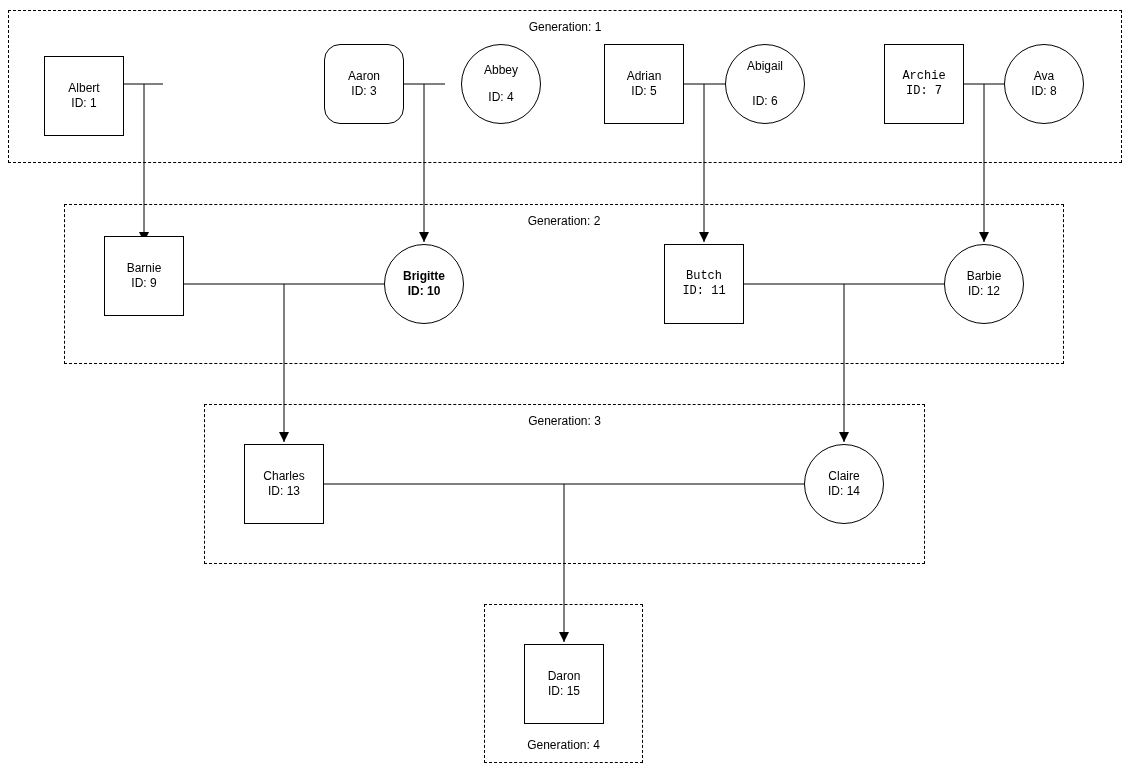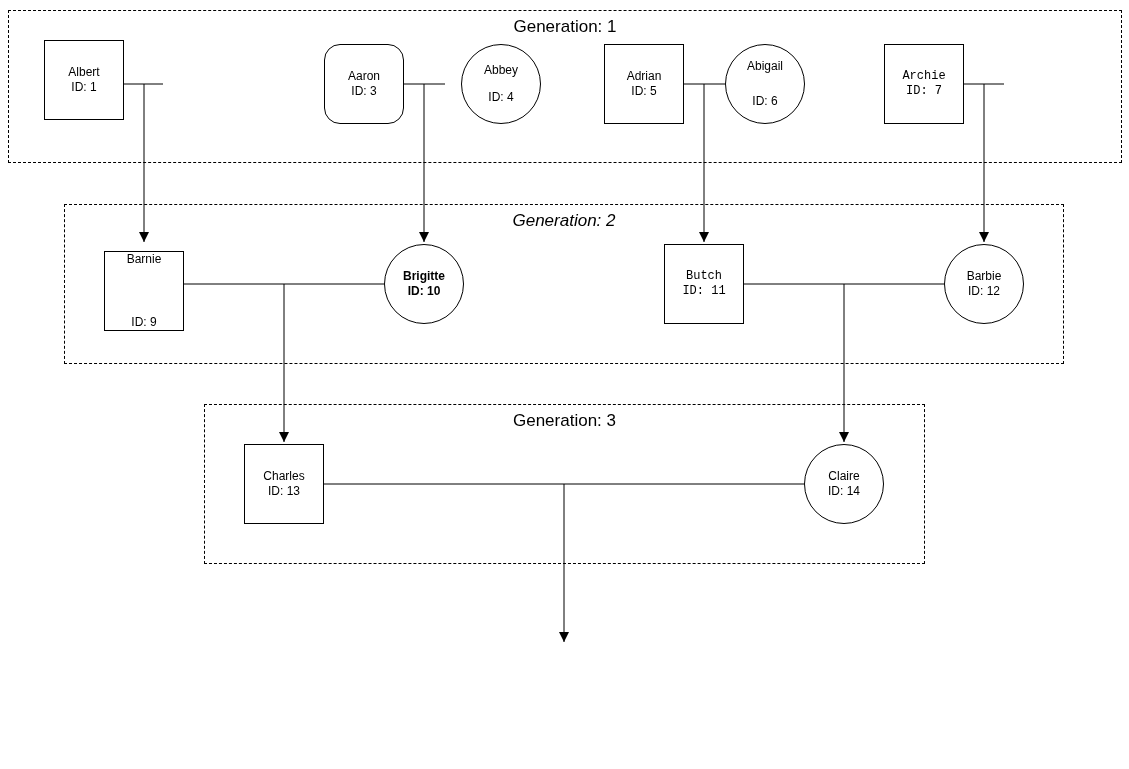--- a/index.html
+++ b/index.html
@@ -17,29 +17,29 @@
     color: #000000;
     overflow: hidden;
   }
   .gen-box {
     position: absolute;
     border: 1px dashed #000000;
     background: transparent;
     box-sizing: border-box;
   }
   .gen-box.g1 { left: 8px;   top: 10px;  width: 1114px; height: 153px; }
-  .gen-box.g2 { left: 64px;  top: 204px; width: 1000px; height: 160px; font-style: italic; }
+  .gen-box.g2 { left: 64px;  top: 204px; width: 1000px; height: 160px; }
   .gen-box.g3 { left: 204px; top: 404px; width: 721px;  height: 160px; }
   .gen-box.g4 { left: 484px; top: 604px; width: 159px;  height: 159px; }
   .gen-label {
     position: absolute;
     left: 0;
     right: 0;
     text-align: center;
-    font-size: 17px;
+    font-size: 12px;
     line-height: 14px;
     white-space: nowrap;
   }
   .gen-label.at-top    { top: 9px; }
   .gen-label.at-bottom { bottom: 10px; }
   .connector-layer {
     position: absolute;
     left: 0;
     top: 0;
     width: 1129px;
@@ -58,30 +58,30 @@
     align-items: center;
     justify-content: center;
     text-align: center;
     line-height: 15px;
     cursor: default;
   }
   .node.circle { border-radius: 50%; }
   .node span { display: block; white-space: nowrap; }
 
   
-  .n-albert  { left: 44px;   top: 40px; justify-content: center; }
+  .n-albert  { left: 44px;   top: 56px; justify-content: center; }
   .n-allison { left: 163px;  top: 44px; }
   .n-aaron   { left: 324px;  top: 44px; border-radius: 16px; }
   .n-abbey   { left: 461px;  top: 44px; gap: 12px; }
   .n-adrian  { left: 604px;  top: 44px; }
   .n-abigail { left: 725px;  top: 44px; gap: 20px; }
   .n-archie  { left: 884px;  top: 44px; font-family: Liberation Mono, monospace; }
   .n-ava     { left: 1004px; top: 44px; }
   
-  .n-barnie   { left: 104px; top: 251px; justify-content: space-between; }
+  .n-barnie   { left: 104px; top: 236px; }
   .n-brigitte { left: 384px; top: 244px; font-weight: bold; }
   .n-butch    { left: 664px; top: 244px; font-family: Liberation Mono, monospace; }
   .n-barbie   { left: 944px; top: 244px; }
   
   .n-charles { left: 244px; top: 444px; }
   .n-claire  { left: 804px; top: 444px; }
   
   .n-daron   { left: 524px; top: 644px; }
 </style>
 </head>
@@ -90,20 +90,23 @@
 <div class="canvas">
 
   <div class="gen-box g1">
     <div class="gen-label at-top">Generation: 1</div>
   </div>
   <div class="gen-box g2">
     <div class="gen-label at-top">Generation: 2</div>
   </div>
   <div class="gen-box g3">
     <div class="gen-label at-top">Generation: 3</div>
+  </div>
+  <div class="gen-box g4">
+    <div class="gen-label at-bottom">Generation: 4</div>
   </div>
 
   <svg class="connector-layer" width="1129" height="769" viewBox="0 0 1129 769" xmlns="http://www.w3.org/2000/svg">
     <defs>
       <marker id="arrow" markerUnits="userSpaceOnUse" markerWidth="12" markerHeight="12" viewBox="0 0 12 12" refX="11" refY="6" orient="auto">
         <path d="M1,1 L11,6 L1,11 Z" fill="#000000"></path>
       </marker>
     </defs>
     <g stroke="#000000" stroke-width="1" fill="none">
 
@@ -142,20 +145,24 @@
     <span>ID: 5</span>
   </div>
   <div class="node circle n-abigail">
     <span>Abigail</span>
     <span>ID: 6</span>
   </div>
   <div class="node square n-archie">
     <span>Archie</span>
     <span>ID: 7</span>
   </div>
+  <div class="node circle n-ava">
+    <span>Ava</span>
+    <span>ID: 8</span>
+  </div>
 
   <div class="node square n-barnie">
     <span>Barnie</span>
     <span>ID: 9</span>
   </div>
   <div class="node circle n-brigitte">
     <span>Brigitte</span>
     <span>ID: 10</span>
   </div>
   <div class="node square n-butch">
@@ -169,14 +176,18 @@
 
   <div class="node square n-charles">
     <span>Charles</span>
     <span>ID: 13</span>
   </div>
   <div class="node circle n-claire">
     <span>Claire</span>
     <span>ID: 14</span>
   </div>
 
+  <div class="node square n-daron">
+    <span>Daron</span>
+    <span>ID: 15</span>
+  </div>
 
 </div>
 
 </body></html>

